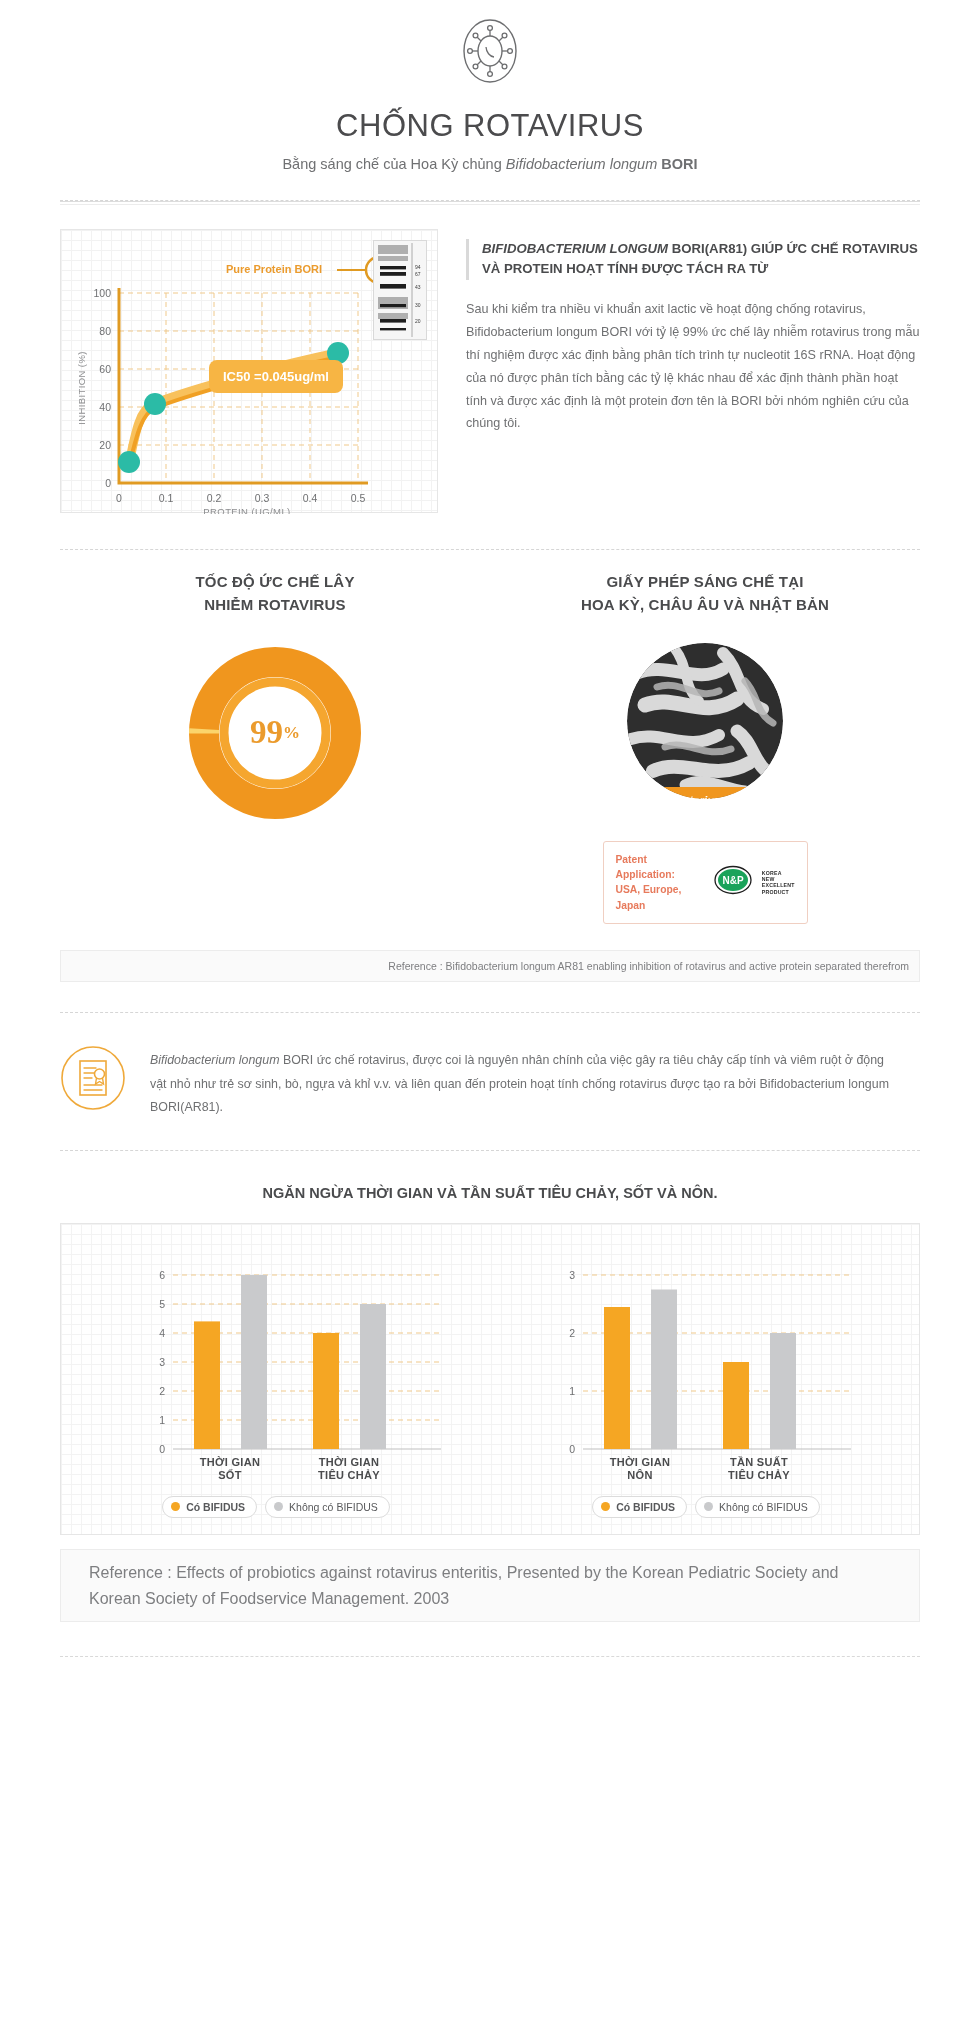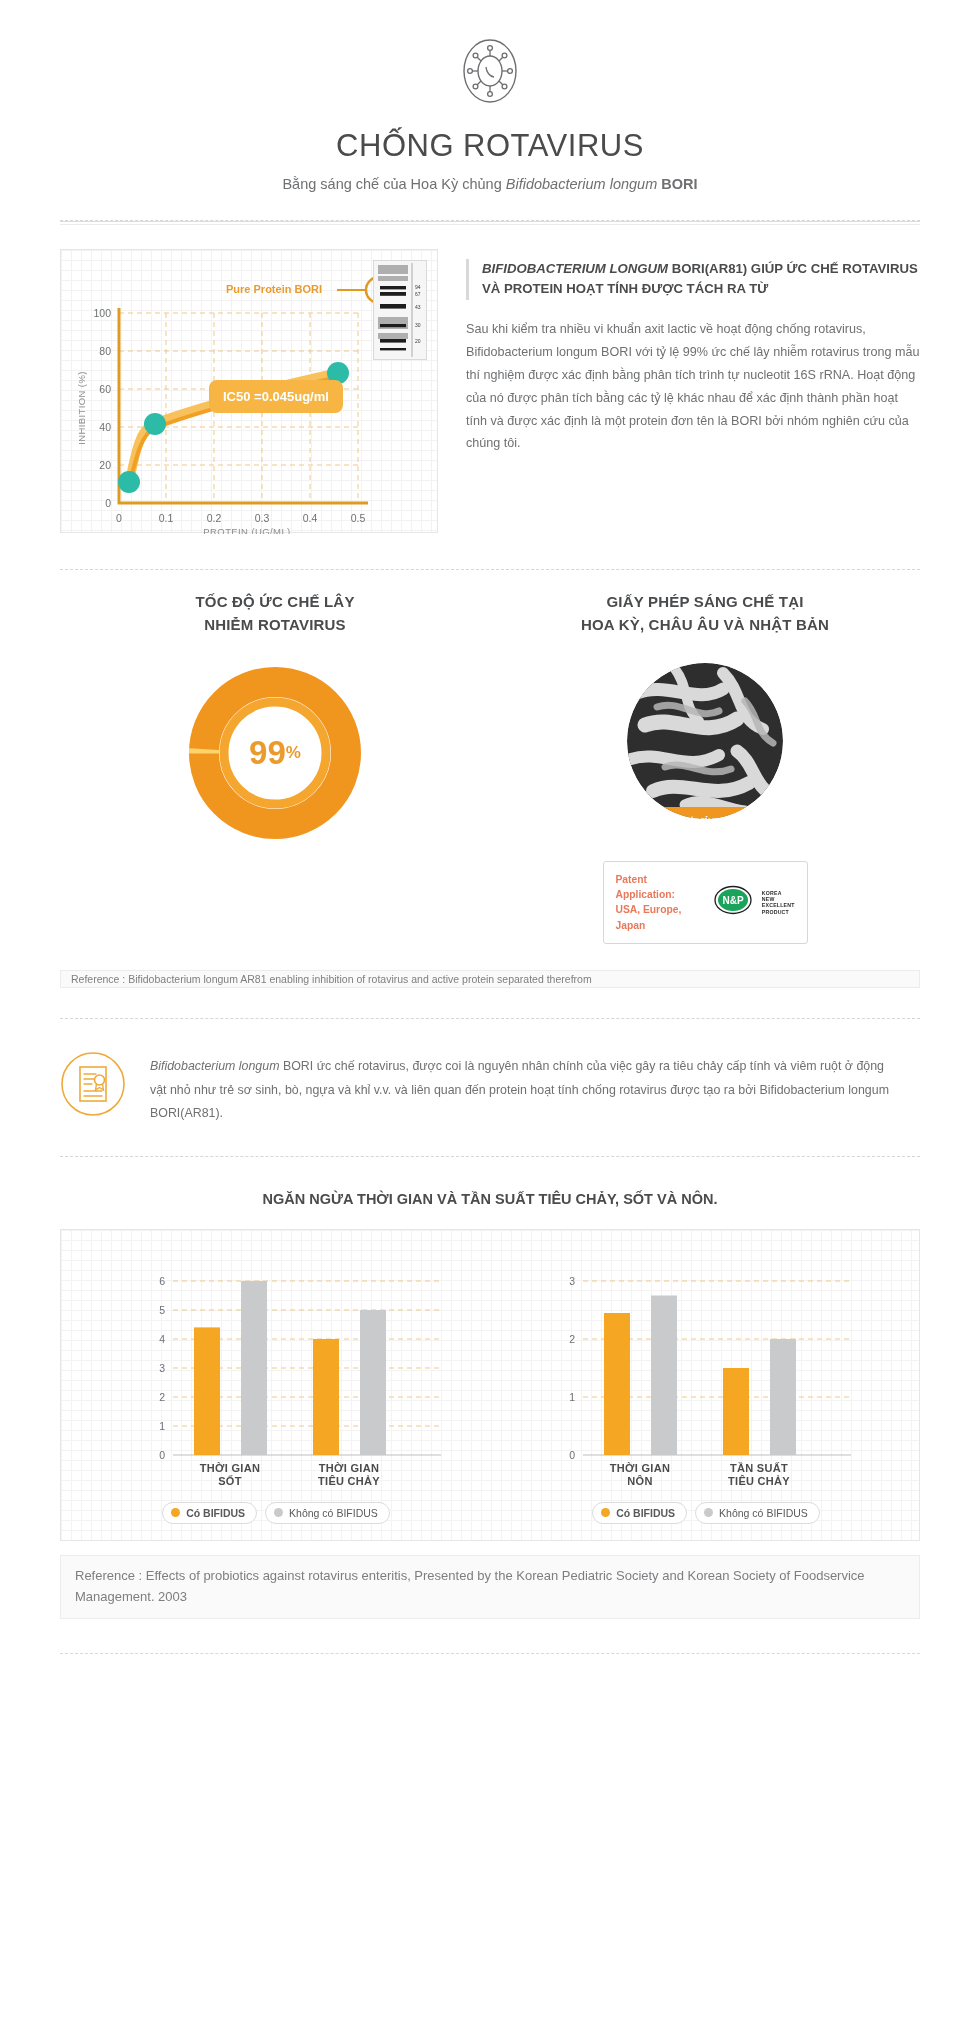--- a/index.html
+++ b/index.html
@@ -6,21 +6,21 @@
   body {
     width: 980px;
     background: #ffffff;
     font-family: "Liberation Sans", sans-serif;
     color: #58595b;
     -webkit-font-smoothing: antialiased;
   }
   .page { width: 980px; position: relative; padding: 0 0 40px 0; }
 
   
-  .header { text-align: center; padding-top: 36px; }
+  .header { text-align: center; padding-top: 16px; }
   .virus-icon { margin: 0 auto 22px auto; width: 70px; height: 70px; }
   .title {
     font-size: 31px;
     letter-spacing: 0.5px;
     color: #4b4b4d;
     font-weight: 400;
     font-family: "Liberation Sans", sans-serif;
   }
   .subtitle {
     margin-top: 12px;
@@ -95,21 +95,21 @@
   .col { flex: 1; text-align: center; }
   .col-head {
     font-size: 15px; font-weight: 700; color: #4a4b4d;
     line-height: 1.55; letter-spacing: .2px;
   }
   .donut-wrap { margin-top: 30px; display: flex; justify-content: center; }
   .donut { position: relative; width: 172px; height: 172px; }
   .donut .pct {
     position: absolute; inset: 0;
     display: flex; align-items: center; justify-content: center;
-    color: #eb9b2d; font-weight: 700; font-size: 33px;
+    color: #eb9b2d; font-weight: 700; font-size: 33px; font-family: Liberation Serif, serif;
   }
   .donut .pct sup { font-size: 17px; font-weight: 700; vertical-align: super; }
 
   .micro-wrap { margin-top: 26px; display: flex; justify-content: center; }
   .micro {
     position: relative; width: 156px; height: 156px; border-radius: 50%;
     overflow: hidden;
   }
   .micro-cap {
     position: absolute; left: 50%; transform: translateX(-50%);
@@ -134,23 +134,23 @@
   .kgmp { flex: 0 0 auto; }
   .korea-txt {
     font-size: 5.2px; font-weight: 700; line-height: 1.22; color: #2c2c2c;
     letter-spacing: .2px;
   }
 
   .refbar {
     margin: 26px 60px 0 60px;
     border: 1px solid #ececec;
     background: #fafafa;
-    text-align: left;
+    text-align: right;
     font-size: 10.5px; color: #7d7e80;
-    padding: 2px 10px;
+    padding: 9px 10px;
   }
 
   
   .sec3 { display: flex; gap: 24px; padding: 32px 81px 0 60px; align-items: flex-start; }
   .cert-icon { flex: 0 0 auto; }
   .sec3-text { font-size: 12.4px; line-height: 1.9; color: #6f7072; padding-top: 4px; }
   .sec3-text .ital { font-style: italic; }
 
   
   .sec4-title {
@@ -177,23 +177,23 @@
     padding: 4px 11px 4px 8px; background: #fff;
     font-size: 10.5px; color: #58595b;
   }
   .legend .dot { width: 9px; height: 9px; border-radius: 50%; display: inline-block; }
   .legend .li b { font-weight: 700; }
 
   .refbar2 {
     margin: 14px 60px 0 60px;
     border: 1px solid #ececec;
     background: #fafafa;
-    font-size: 13px; color: #7d7e80;
+    font-size: 16px; color: #7d7e80;
     line-height: 1.6;
-    padding: 10px 14px;
+    padding: 10px 28px;
   }
   .bottom-rule { margin: 34px 60px 0 60px; border-top: 1px dashed #d9d9d9; }
 </style>
 </head>
 <body>
 
 <div class="page">
 
   <div class="header">
     <div class="virus-icon">

